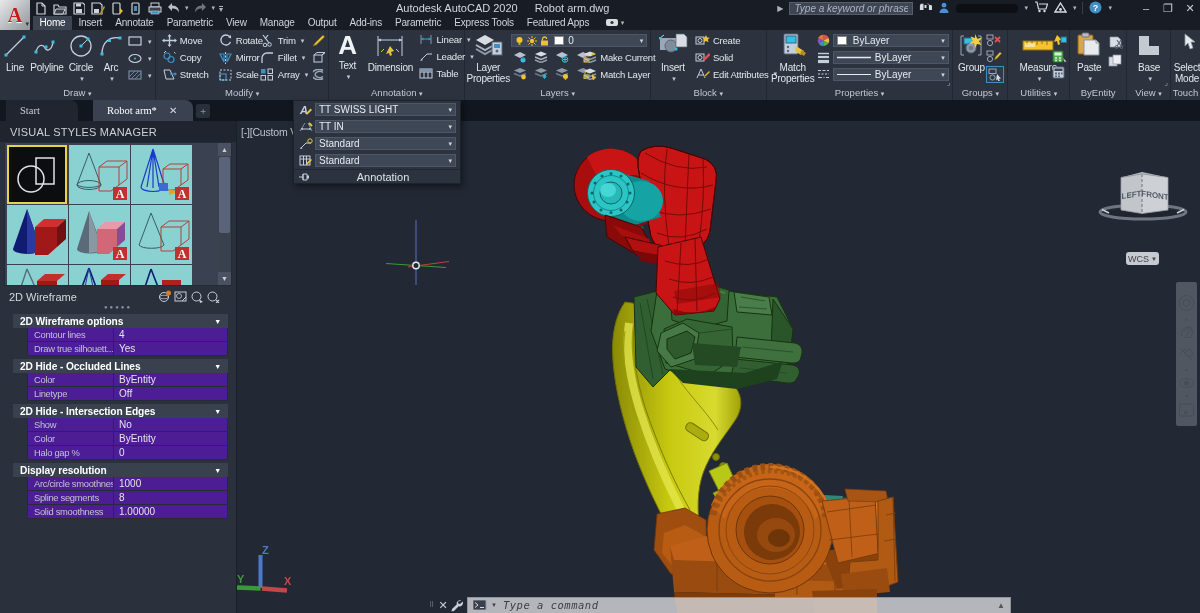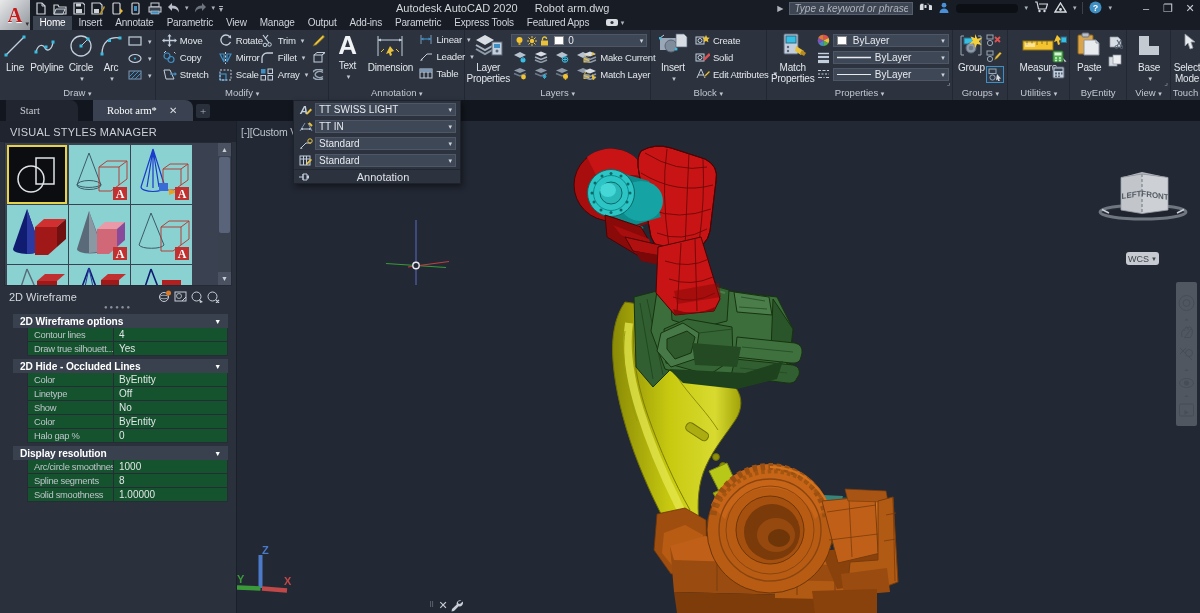--- a/index.html
+++ b/index.html
@@ -64,21 +64,21 @@
 .pal-hdr .sp { flex:1; }
 .vsgrid { position:relative; margin:0 4px; height:144px; background:#3a4150; border:1px solid #252b35; overflow:hidden; }
 .vscell { position:absolute; width:60px; height:59px; }
 .vscell svg { display:block; }
 .vslabelrow { margin:2px 4px 0; height:17px; display:flex; align-items:center; color:#d5d8dd; font-size:11px; padding-left:5px; }
 .vstools { margin-left:auto; display:flex; gap:2px; padding-right:12px; }
 .vstools svg { display:block; }
 .dots { text-align:center; color:#8b919b; font-size:6px; letter-spacing:2px; height:6px; line-height:5px; }
 .sec-hdr { margin:3px 8px 0 13px; height:14px; background:#39414e; color:#fff; font-weight:bold; font-size:10.2px; display:flex; align-items:center; padding:0 7px; white-space:nowrap; letter-spacing:-.1px; }
 .sec-hdr .sp { flex:1; }
-.prow { margin:0 8px 0 27px; height:14px; display:flex; border:1px solid #262c36; border-top:none; background:#14532d; }
+.prow { margin:0 8px 0 27px; height:14px; display:flex; border:1px solid #262c36; border-top:none; background:#4c1d95; }
 .prow .pl { width:86px; padding-left:6px; color:#bfc4cc; display:flex; align-items:center; border-right:1px solid #262c36; font-size:9.4px; white-space:nowrap; overflow:hidden; letter-spacing:-.3px; }
 .prow .pv { flex:1; padding-left:5px; color:#e2e5e9; display:flex; align-items:center; font-size:10px; white-space:nowrap; overflow:hidden; }
 
 
 .canvas { position:absolute; left:237px; top:0; width:963px; height:492px; background:#222834; overflow:hidden; }
 .vplabel { position:absolute; left:4px; top:5px; color:#bfc4cb; font-size:10.5px; letter-spacing:-.2px; white-space:nowrap; }
 
 
 .annopanel { position:absolute; left:293px; top:100px; width:168px; background:#2c333f; border:1px solid #1d222b; z-index:40; box-shadow:2px 3px 6px rgba(0,0,0,.45); }
 .annorow { display:flex; align-items:center; height:17px; padding:0 4px 0 3px; }
@@ -921,20 +921,25 @@
           <span class="sp"></span>
           <span class="pdd" style="font-size:7px">▼</span>
         </div>
       <div class="prow">
           <span class="pl">Color</span>
           <span class="pv">ByEntity</span>
         </div>
       <div class="prow">
           <span class="pl">Linetype</span>
           <span class="pv">Off</span>
+        </div>
+      <div class="sec-hdr">
+          <span>2D Hide - Intersection Edges</span>
+          <span class="sp"></span>
+          <span class="pdd" style="font-size:7px">▼</span>
         </div>
       <div class="prow">
           <span class="pl">Show</span>
           <span class="pv">No</span>
         </div>
       <div class="prow">
           <span class="pl">Color</span>
           <span class="pv">ByEntity</span>
         </div>
       <div class="prow">
@@ -1133,20 +1138,30 @@
         <text x="0" y="39" font-size="11" font-weight="bold" fill="#3a9a3a">Y</text>
         <text x="47" y="41" font-size="11" font-weight="bold" fill="#c04848">X</text>
       </svg>
 
       <div class="cmddock">
         <span class="cmdgrip">⠿</span>
         <span class="cmdx">✕</span>
         <svg width="13" height="13" style="margin-right:4px">
             <path d="M11.5 1.5a3.5 3.5 0 0 0-4.8 4L2 10l-.5 2.5L4 12l4.7-4.7a3.5 3.5 0 0 0 4-4.8L10 5 8.2 4.5 7.8 2.8z" fill="#c9ced6"></path>
           </svg>
+        <div class="cmdinput">
+          <svg width="16" height="10">
+              <rect x="0" y="0" width="13" height="10" rx="1" fill="#39414e" stroke="#8f96a0"></rect>
+              <path d="M2 2.5 l3 2.5 -3 2.5" stroke="#d8dbe0" fill="none"></path>
+              <path d="M7 7.5 h4" stroke="#d8dbe0"></path>
+            </svg>
+          <span style="font-size:6px;color:#39414e;margin-left:2px">▼</span>
+          <span class="cmdtext">Type a command</span>
+          <span class="cmdcaret">▲</span>
+        </div>
       </div>
     </div>
   </div>
 
   <div class="annopanel">
     <div class="annorow">
       <span class="ai">
           <svg width="14" height="12">
             <text x="1" y="10" font-size="11" font-weight="bold" fill="#c3cfdd" font-style="italic">A</text>
             <path d="M9 10l4-4-1.5-1.5L8 8.2 7.5 11z" fill="#e8c23c"></path>

